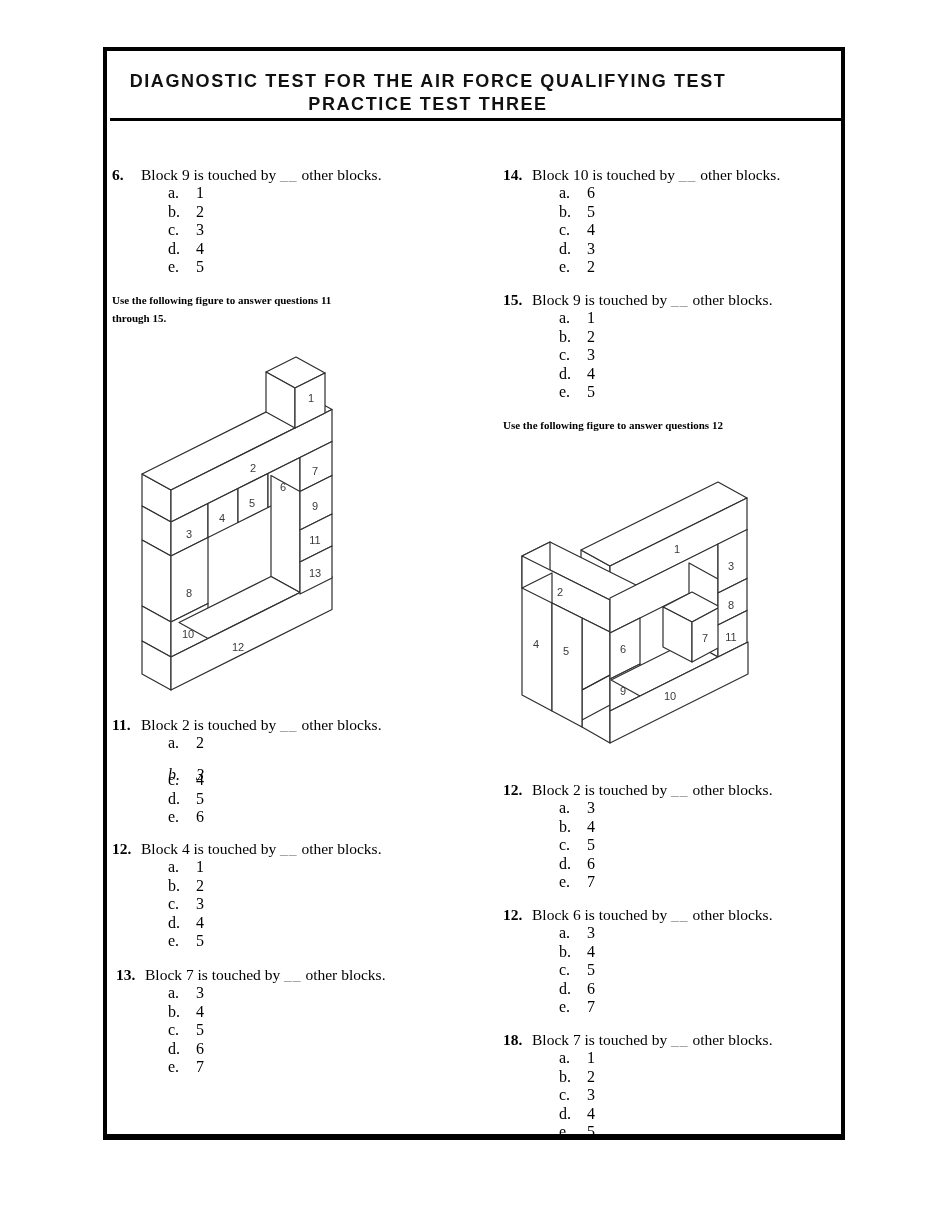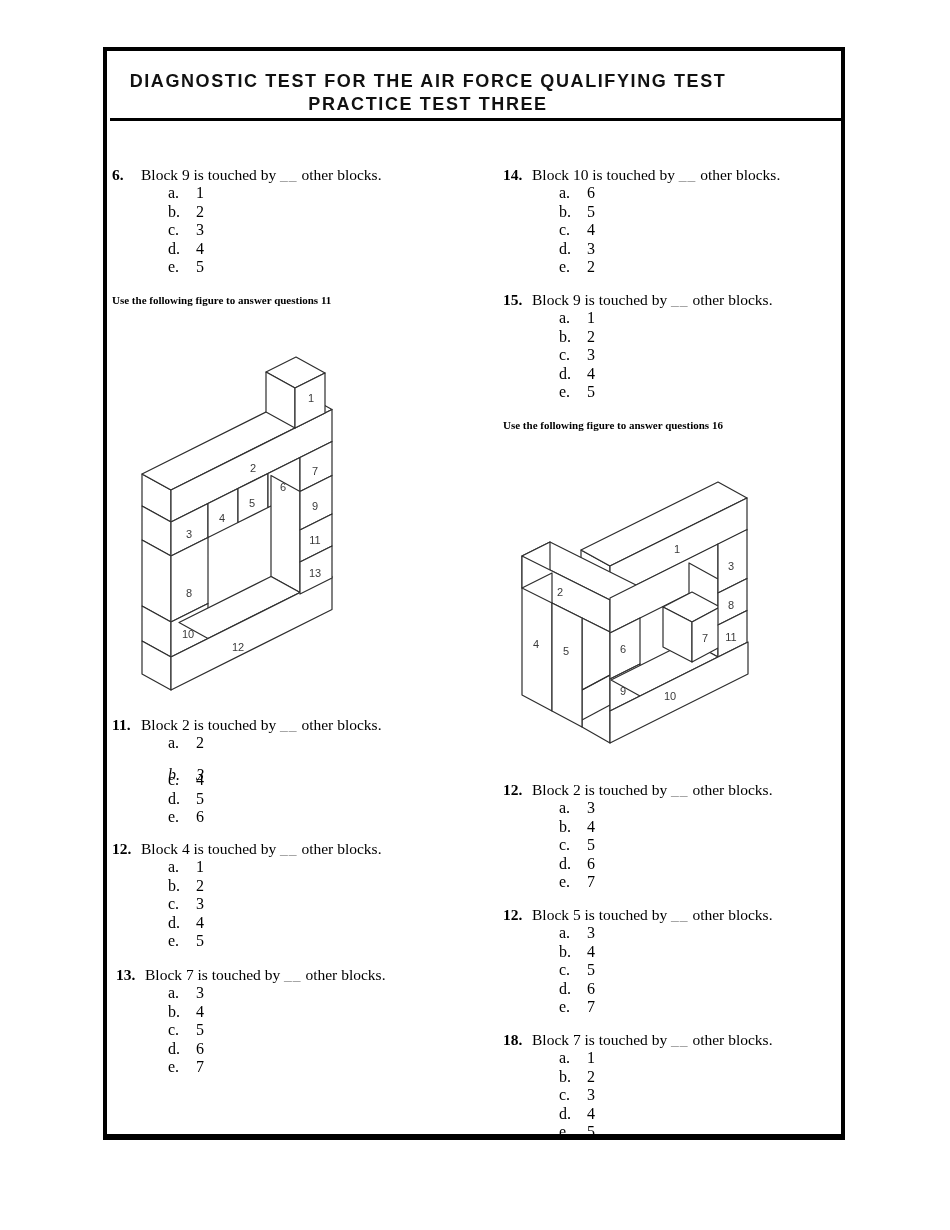--- a/index.html
+++ b/index.html
@@ -78,37 +78,38 @@
     <div class="opt" style="left: 559px; top: 327.8px;"><span class="optletter">b.</span><span>2</span></div>
     <div class="opt" style="left: 559px; top: 346.2px;"><span class="optletter">c.</span><span>3</span></div>
     <div class="opt" style="left: 559px; top: 364.6px;"><span class="optletter">d.</span><span>4</span></div>
     <div class="opt" style="left: 559px; top: 383px;"><span class="optletter">e.</span><span>5</span></div>
     <div class="q" style="left: 503px; top: 781px;"><span class="qnum">12.</span><span>Block 2 is touched by</span> <span class="blank">__</span> <span>other blocks.</span></div>
     <div class="opt" style="left: 559px; top: 799.4px;"><span class="optletter">a.</span><span>3</span></div>
     <div class="opt" style="left: 559px; top: 817.8px;"><span class="optletter">b.</span><span>4</span></div>
     <div class="opt" style="left: 559px; top: 836.2px;"><span class="optletter">c.</span><span>5</span></div>
     <div class="opt" style="left: 559px; top: 854.6px;"><span class="optletter">d.</span><span>6</span></div>
     <div class="opt" style="left: 559px; top: 873px;"><span class="optletter">e.</span><span>7</span></div>
-    <div class="q" style="left: 503px; top: 906px;"><span class="qnum">12.</span><span>Block 5 is touched by</span> <span class="blank">__</span> <span>other blocks.</span></div>
+    <div class="q" style="left: 503px; top: 906px;"><span class="qnum">12.</span><span>Block 6 is touched by</span> <span class="blank">__</span> <span>other blocks.</span></div>
     <div class="opt" style="left: 559px; top: 924.4px;"><span class="optletter">a.</span><span>3</span></div>
     <div class="opt" style="left: 559px; top: 942.8px;"><span class="optletter">b.</span><span>4</span></div>
     <div class="opt" style="left: 559px; top: 961.2px;"><span class="optletter">c.</span><span>5</span></div>
     <div class="opt" style="left: 559px; top: 979.6px;"><span class="optletter">d.</span><span>6</span></div>
     <div class="opt" style="left: 559px; top: 998px;"><span class="optletter">e.</span><span>7</span></div>
     <div class="q" style="left: 503px; top: 1031px;"><span class="qnum">18.</span><span>Block 7 is touched by</span> <span class="blank">__</span> <span>other blocks.</span></div>
     <div class="opt" style="left: 559px; top: 1049.4px;"><span class="optletter">a.</span><span>1</span></div>
     <div class="opt" style="left: 559px; top: 1067.8px;"><span class="optletter">b.</span><span>2</span></div>
     <div class="opt" style="left: 559px; top: 1086.2px;"><span class="optletter">c.</span><span>3</span></div>
     <div class="opt" style="left: 559px; top: 1104.6px;"><span class="optletter">d.</span><span>4</span></div>
     <div class="opt" style="left: 559px; top: 1123px;"><span class="optletter">e.</span><span>5</span></div>
     <div class="instr" style="left: 112px; top: 291px;">
       <div>Use the following figure to answer questions 11</div>
+      <div>through 15.</div>
     </div>
     <div class="instr" style="left: 503px; top: 416px;">
-      <div>Use the following figure to answer questions 16</div>
+      <div>Use the following figure to answer questions 12</div>
     </div>
   </div>
 
 <svg class="figsvg" id="fig1" style="left:133px;top:340px;" width="212" height="362" viewBox="133 340 212 362">
   <g>
     <path d="M142,474 L171,490 L171,522 L142,506 Z"></path>
     <path d="M142,474 L171,490 L332,409.5 L303,393.5 Z"></path>
     <path d="M171,490 L332,409.5 L332,441.5 L171,522 Z"></path>
     <path d="M295,388 L266,372 L296,357 L325,373 Z"></path>
     <path d="M266,372 L295,388 L295,428 L266,412 Z"></path>

